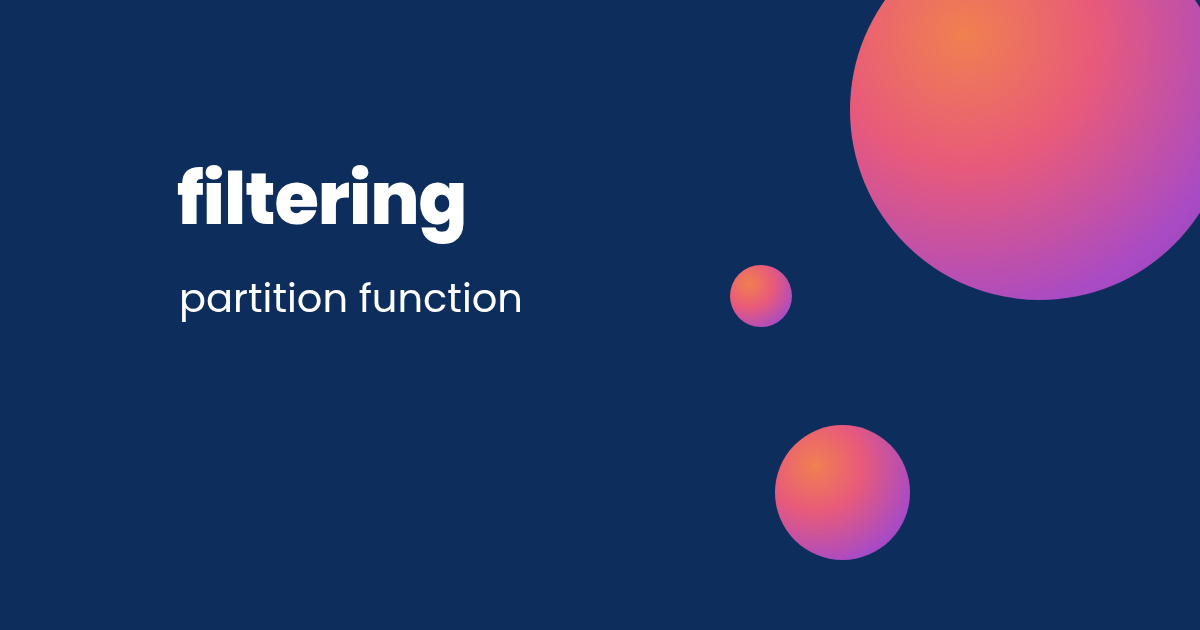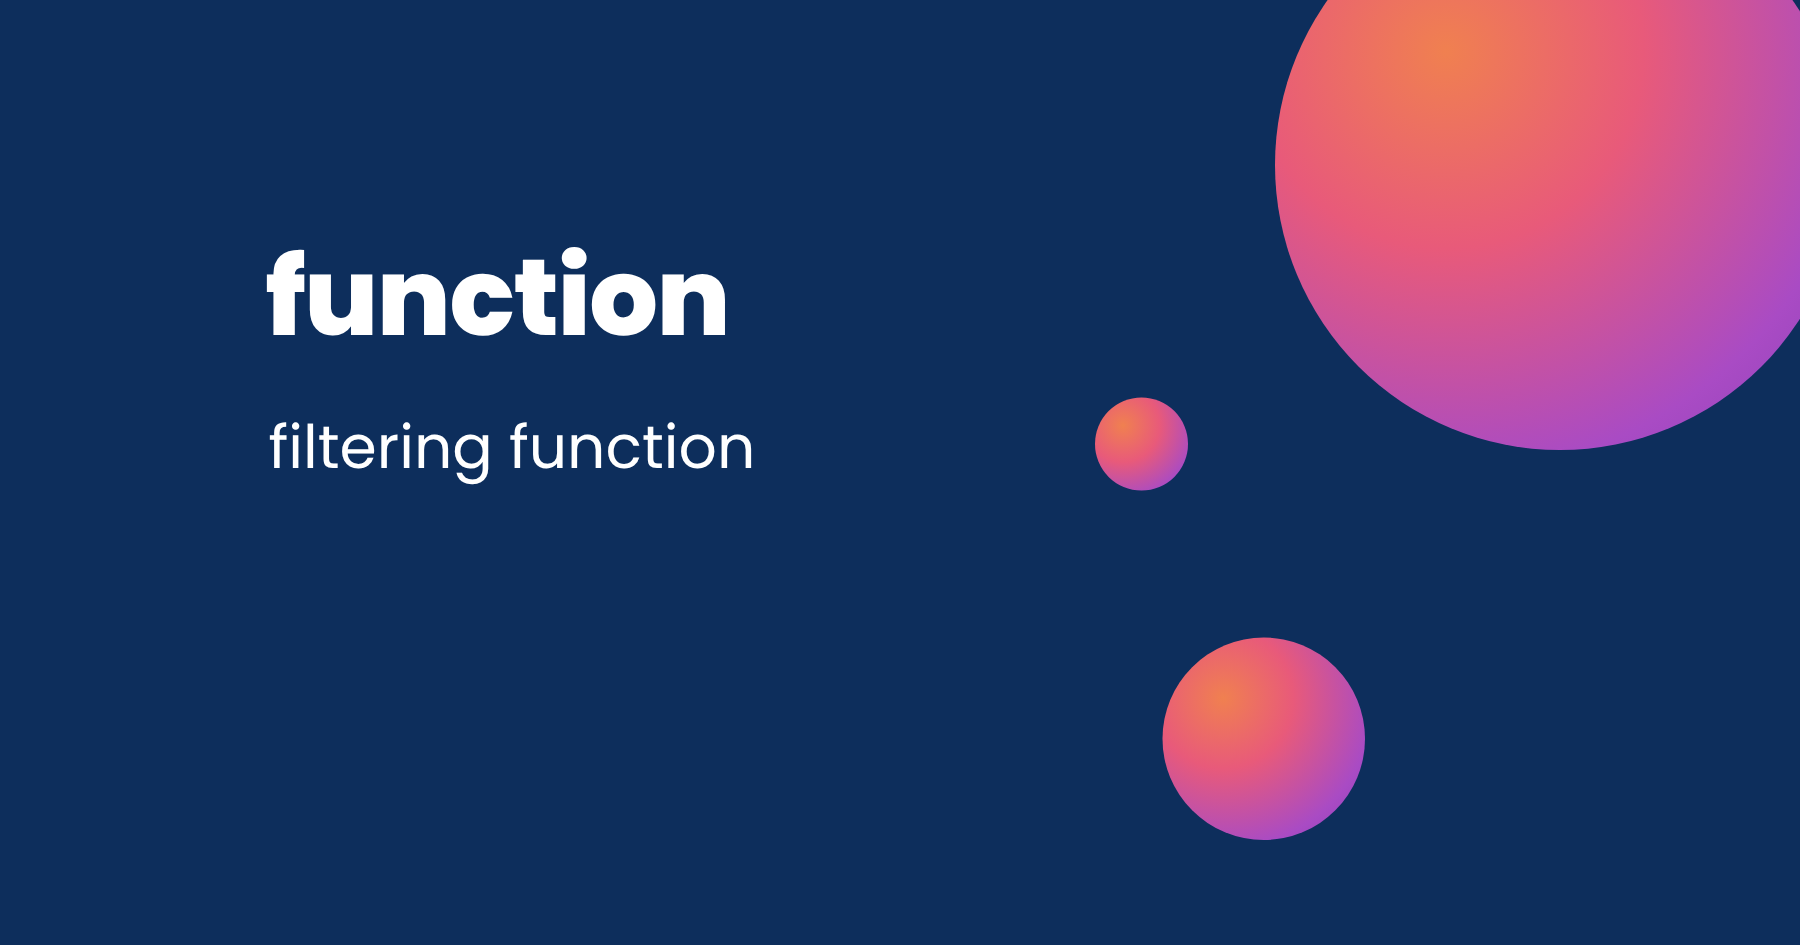--- a/index.html
+++ b/index.html
@@ -67,17 +67,17 @@
     }
   </style>
 </head>
 <body>
 
 <div class="container">
   <div class="circle-large"></div>
   <div class="circle-medium"></div>
   <div class="circle-small"></div>
 
-  <h1 class="title">function</h1>
+  <h1 class="title">filtering</h1>
   <div class="subtitle">
-    <div>filtering function</div>
+    <div>partition function</div>
   </div>
 </div>
 
 </body></html>

